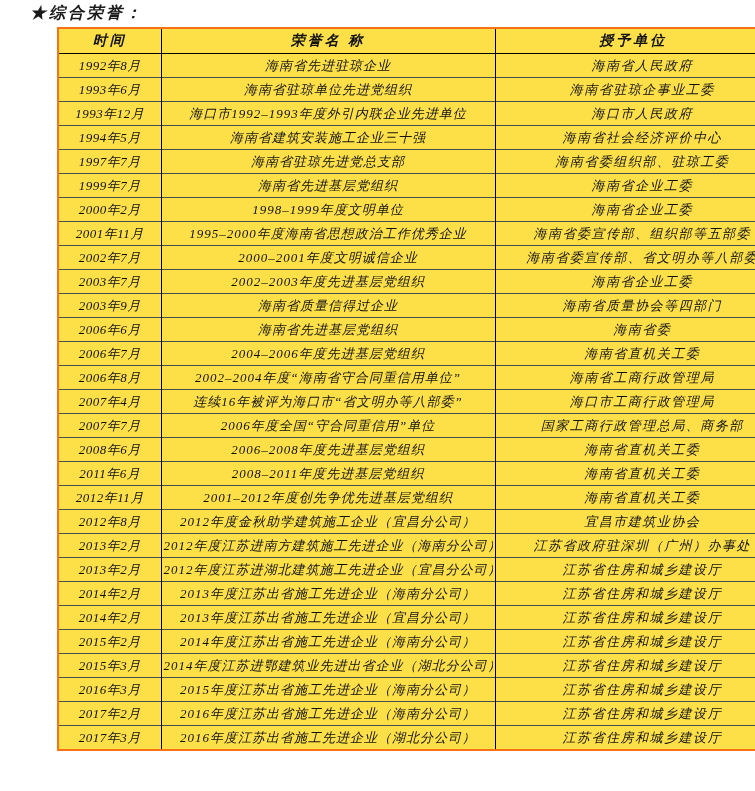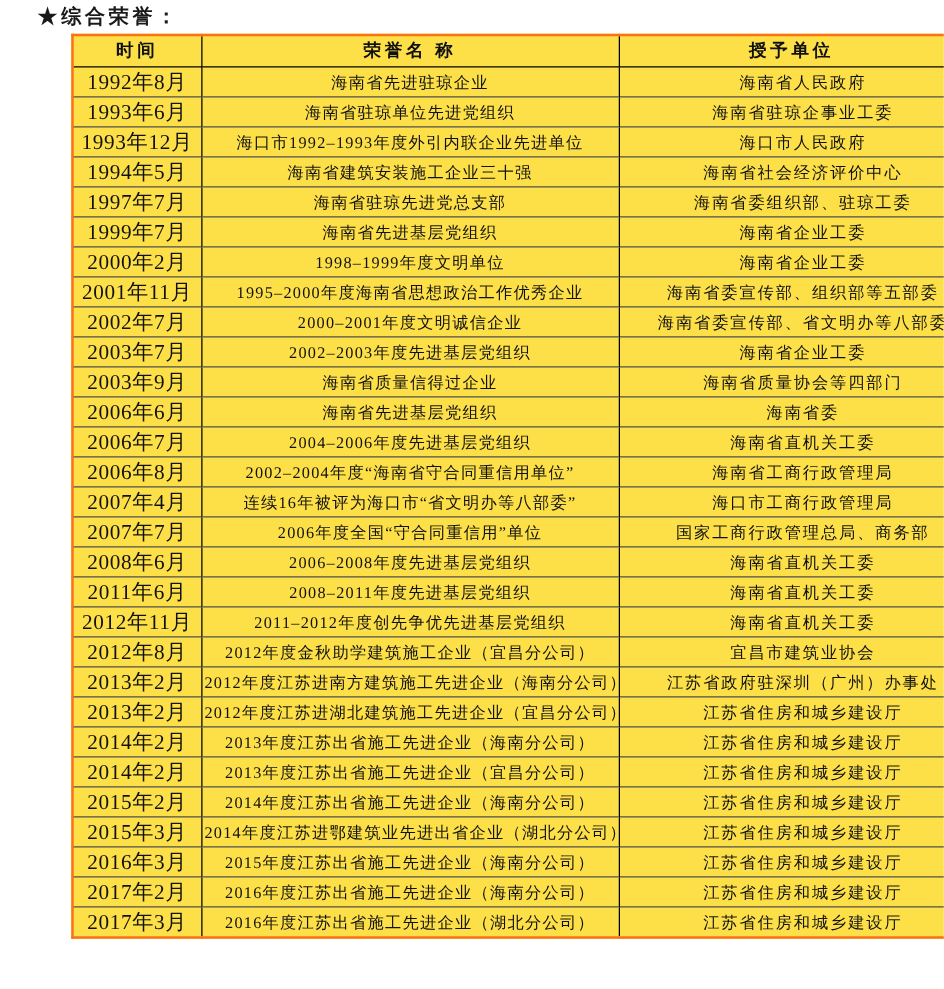--- a/index.html
+++ b/index.html
@@ -10,20 +10,21 @@
     height: 791px;
     overflow: hidden;
     font-family: "Liberation Serif", serif;
     color: #111111;
   }
   .page {
     position: relative;
     width: 755px;
     height: 557px;
     background: #ffffff;
+    font-style: italic;
   }
   .doc-title {
     position: absolute;
     left: 30px;
     top: 3px;
     font-family: "Liberation Sans", sans-serif;
     font-weight: bold;
     font-size: 16px;
     letter-spacing: 3px;
     color: #1a1a1a;
@@ -63,21 +64,21 @@
     border-top: 1px solid #4f4f4f;
     text-align: center;
     vertical-align: middle;
     padding: 0 2px;
     overflow: hidden;
     white-space: nowrap;
     font-size: 13px;
   }
   .honor-table tbody tr:first-child td { border-top: none; }
   td.cell-time {
-    font-size: 17px;
+    font-size: 13px;
     letter-spacing: 0.5px;
   }
   td.cell-honor {
     letter-spacing: 1px;
   }
   td.cell-unit {
     letter-spacing: 1.5px;
     padding-left: 20px;
   }
 </style>
@@ -186,21 +187,21 @@
           <td class="cell-honor">2006–2008年度先进基层党组织</td>
           <td class="cell-unit">海南省直机关工委</td>
         </tr>
         <tr>
           <td class="cell-time">2011年6月</td>
           <td class="cell-honor">2008–2011年度先进基层党组织</td>
           <td class="cell-unit">海南省直机关工委</td>
         </tr>
         <tr>
           <td class="cell-time">2012年11月</td>
-          <td class="cell-honor">2011–2012年度创先争优先进基层党组织</td>
+          <td class="cell-honor">2001–2012年度创先争优先进基层党组织</td>
           <td class="cell-unit">海南省直机关工委</td>
         </tr>
         <tr>
           <td class="cell-time">2012年8月</td>
           <td class="cell-honor">2012年度金秋助学建筑施工企业（宜昌分公司）</td>
           <td class="cell-unit">宜昌市建筑业协会</td>
         </tr>
         <tr>
           <td class="cell-time">2013年2月</td>
           <td class="cell-honor">2012年度江苏进南方建筑施工先进企业（海南分公司）</td>

